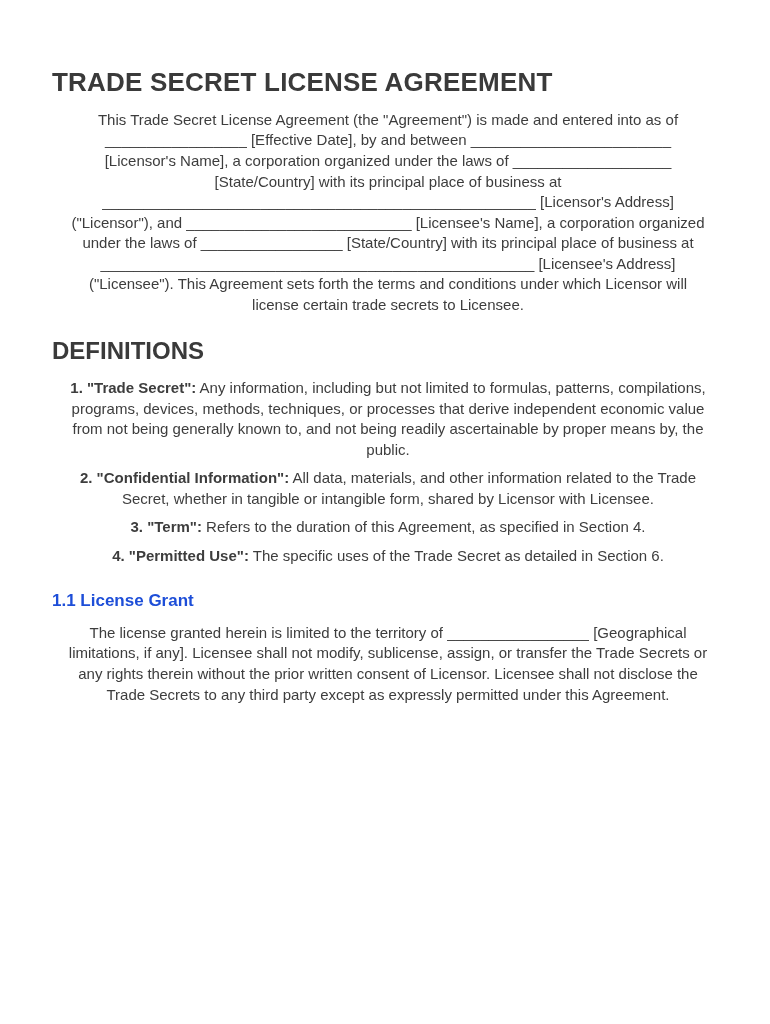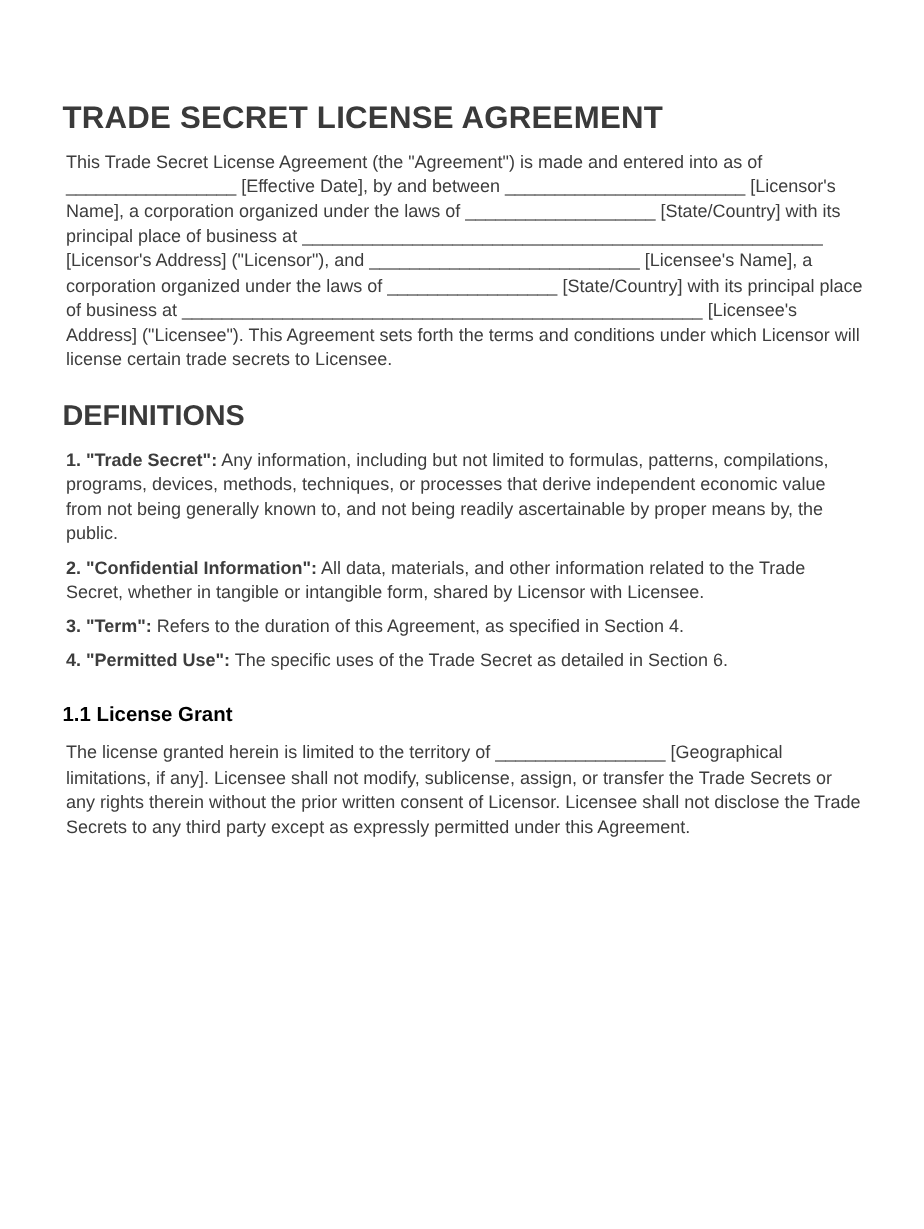--- a/index.html
+++ b/index.html
@@ -21,39 +21,40 @@
     overflow: hidden;
   }
   .content {
     width: 672px;
   }
   h1.doc-title {
     font-size: 26px;
     line-height: 1.15;
     font-weight: 700;
     color: #3a3a3a;
-    margin: 16px 0 12px 0;
+    margin: 0 0 12px 0;
     letter-spacing: 0.2px;
   }
   h2.section-heading {
     font-size: 24px;
     line-height: 1.2;
     font-weight: 700;
     color: #3a3a3a;
     margin: 22px 0 12px 0;
   }
   h3.subsection-heading {
     font-size: 17px;
     line-height: 1.2;
     font-weight: 700;
-    color: #000000;
+    color: #1d4ed8;
     margin: 24px 0 12px 0;
   }
   p.para {
-    margin: 8px 3px;
+    margin: 8px 16px;
+    text-align: center;
   }
   .term {
     font-weight: 700;
   }
 </style>
 </head>
 <body>
 
 <div class="page">
   <div class="content">

